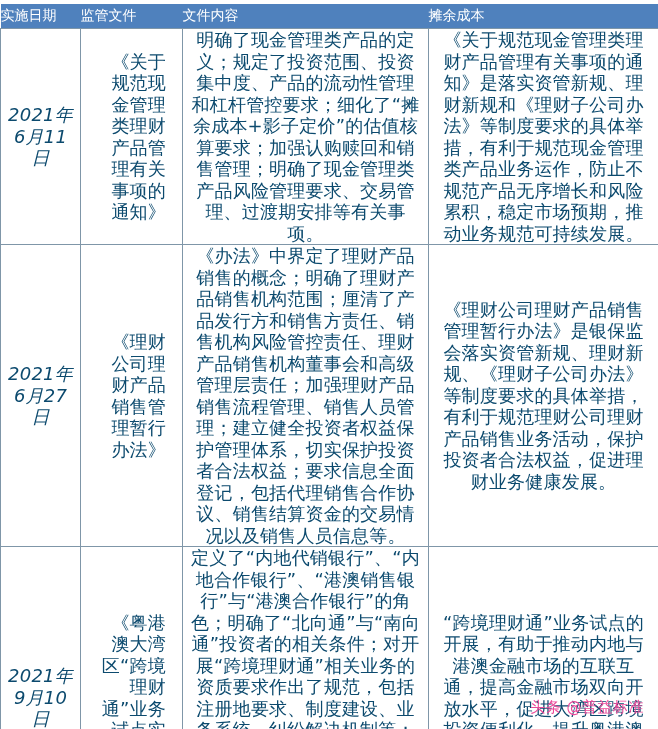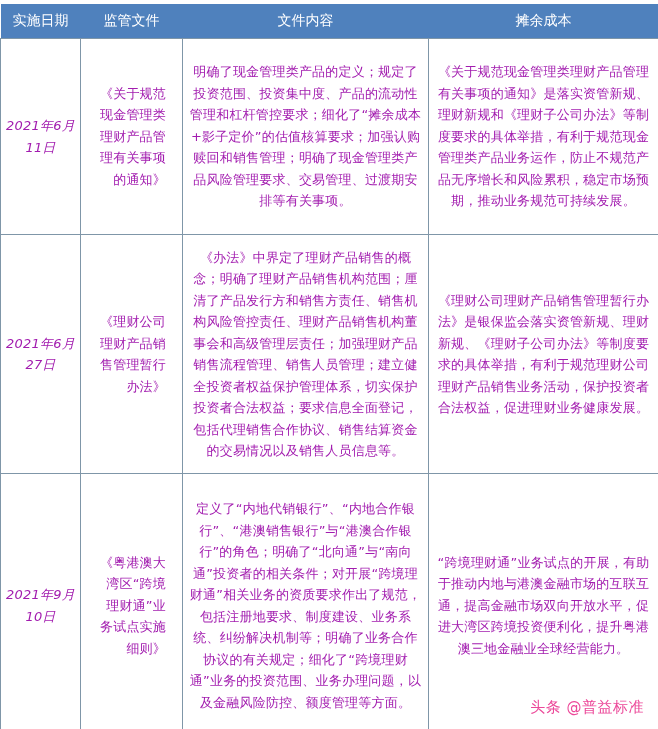--- a/index.html
+++ b/index.html
@@ -1,20 +1,20 @@
 <!DOCTYPE html>
 <html><head>
   <meta charset="utf-8">
   <style>
     html, body { margin: 0; padding: 0; background: #ffffff; }
     body { width: 658px; height: 729px; overflow: hidden; position: relative; font-family: "DejaVu Sans", sans-serif; }
     .topgap { height: 4px; background: #ffffff; }
     table { border-collapse: collapse; width: 658px; table-layout: fixed; }
-    th { background: #4f81bd; color: #ffffff; font-size: 14px; font-weight: normal; height: 34px; padding: 0; text-align: center; border: none; }
-    td { border: 1px solid #7f96a8; color: #a21caf; font-size: 13px; line-height: 21.5px; text-align: center; vertical-align: middle; padding: 0 6px; letter-spacing: 0.2px; }
+    th { background: #4f81bd; color: #ffffff; font-size: 14px; font-weight: normal; height: 24px; padding: 0; text-align: left; border: none; }
+    td { border: 1px solid #7f96a8; color: #0c4a6e; font-size: 18px; line-height: 21.5px; text-align: center; vertical-align: middle; padding: 0 6px; letter-spacing: 0.2px; }
     td.date { padding: 0 4px; font-style: italic; }
     td.doc { padding: 0 16px; text-align: right; }
     col.c1 { width: 80px; } col.c2 { width: 102px; } col.c3 { width: 246px; } col.c4 { width: 230px; }
     tr.r1 { height: 196px; } tr.r2 { height: 239px; } tr.r3 { height: 264px; }
     .watermark { position: absolute; right: 14px; bottom: 12px; font-size: 15px; color: #ec4899; letter-spacing: 0.5px; }
   </style>
 </head>
 <body>
 
 <div class="topgap"></div>

